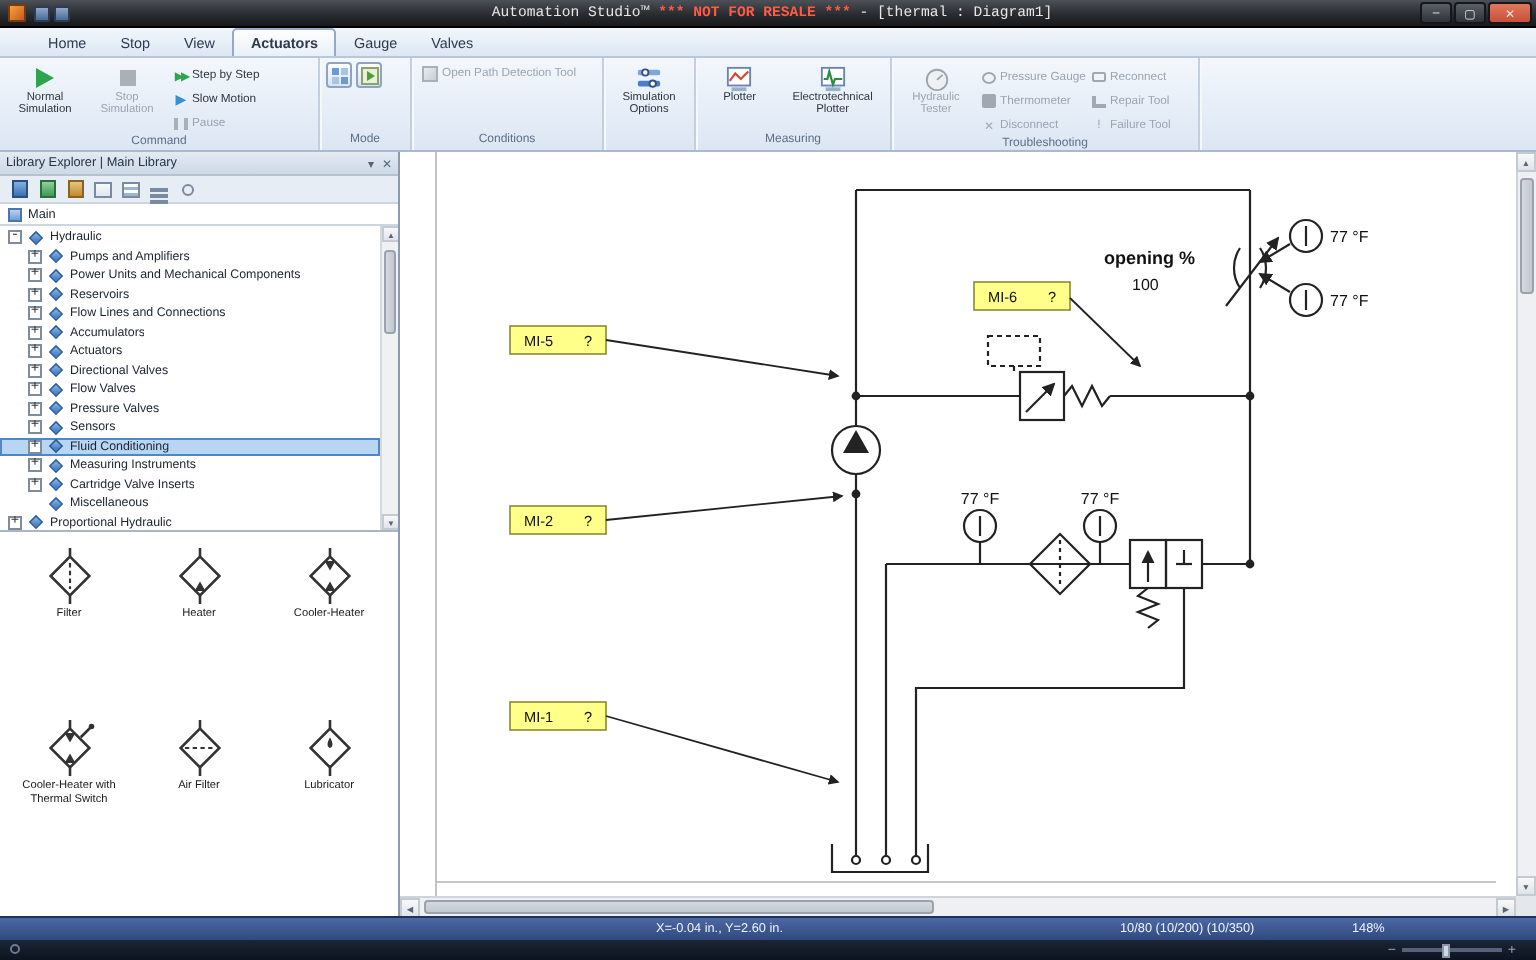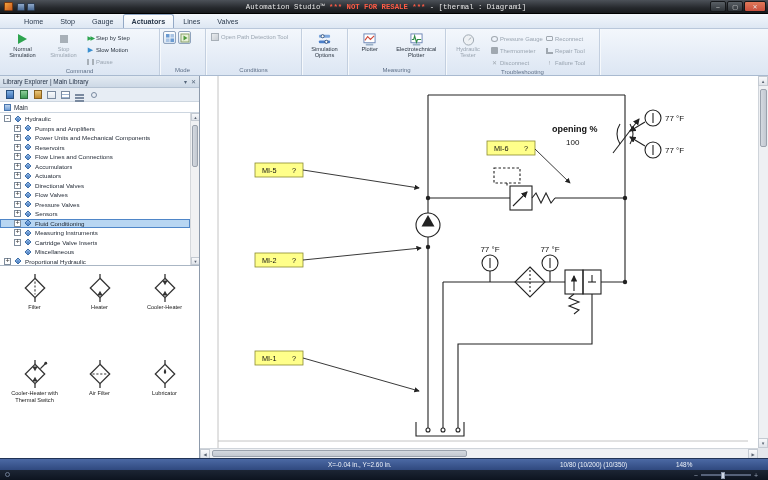--- a/index.html
+++ b/index.html
@@ -161,23 +161,23 @@
     <div class="winbtns">
       <span class="winbtn">–</span>
       <span class="winbtn">▢</span>
       <span class="winbtn close">✕</span>
     </div>
   </div>
 
   <div class="tabrow">
       <div class="tab">Home</div>
       <div class="tab">Stop</div>
+      <div class="tab">View</div>
+      <div class="tab active">Actuators</div>
       <div class="tab">Gauge</div>
-      <div class="tab active">Actuators</div>
-      <div class="tab">Lines</div>
       <div class="tab">Valves</div>
     </div>
 
   <div class="ribbon">
     <div class="rgroup" style="width:160px">
       <div class="rcontent">
         <div class="bigbtn">
           <span class="ric">
               <span class="play-tri"></span>
             </span>

